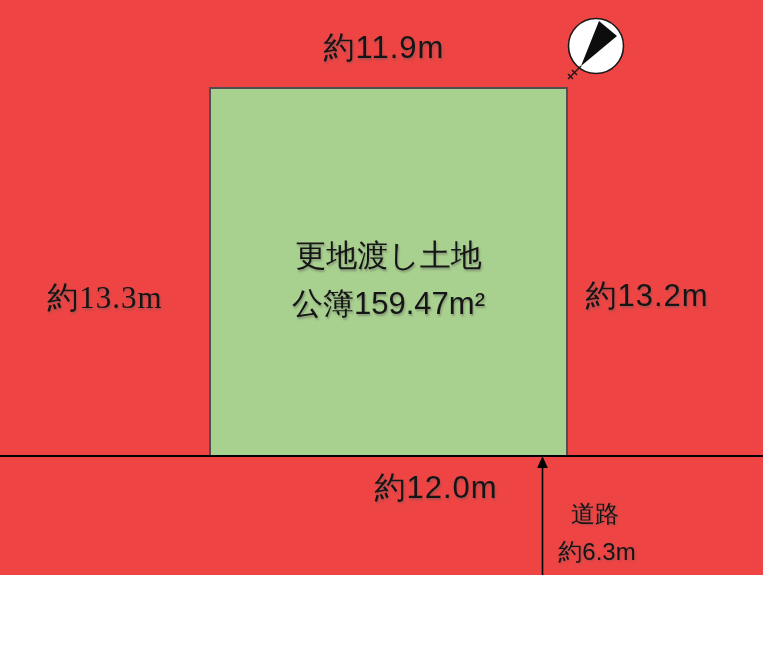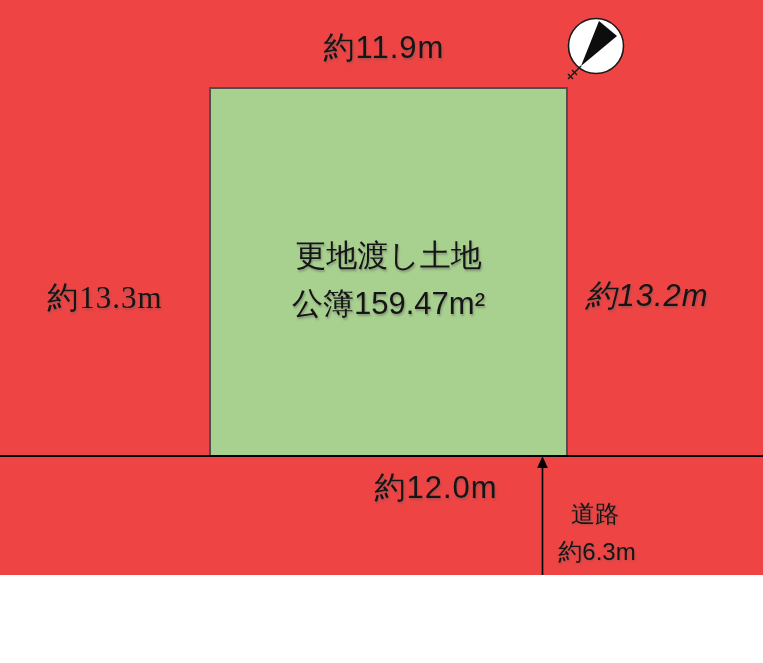--- a/index.html
+++ b/index.html
@@ -51,21 +51,21 @@
     position: absolute;
     transform: translate(-50%, -50%);
     font-size: 31px;
     white-space: nowrap;
     letter-spacing: 1px;
     color: #151515;
     text-shadow: 1px 2px 2px rgba(90,90,90,0.45);
   }
   .dim-top    { left: 384px; top: 48px; }
   .dim-left   { left: 105px; top: 298px; font-family: Liberation Serif, serif; }
-  .dim-right  { left: 647px; top: 296px; font-style: italic; }
+  .dim-right  { left: 647px; top: 296px; }
   .dim-bottom { left: 400px; top: 488px; margin-left: 36px; }
 
   
   .road-line {
     position: absolute;
     left: 0;
     width: 763px;
     height: 2px;
     background: #000000;
   }

